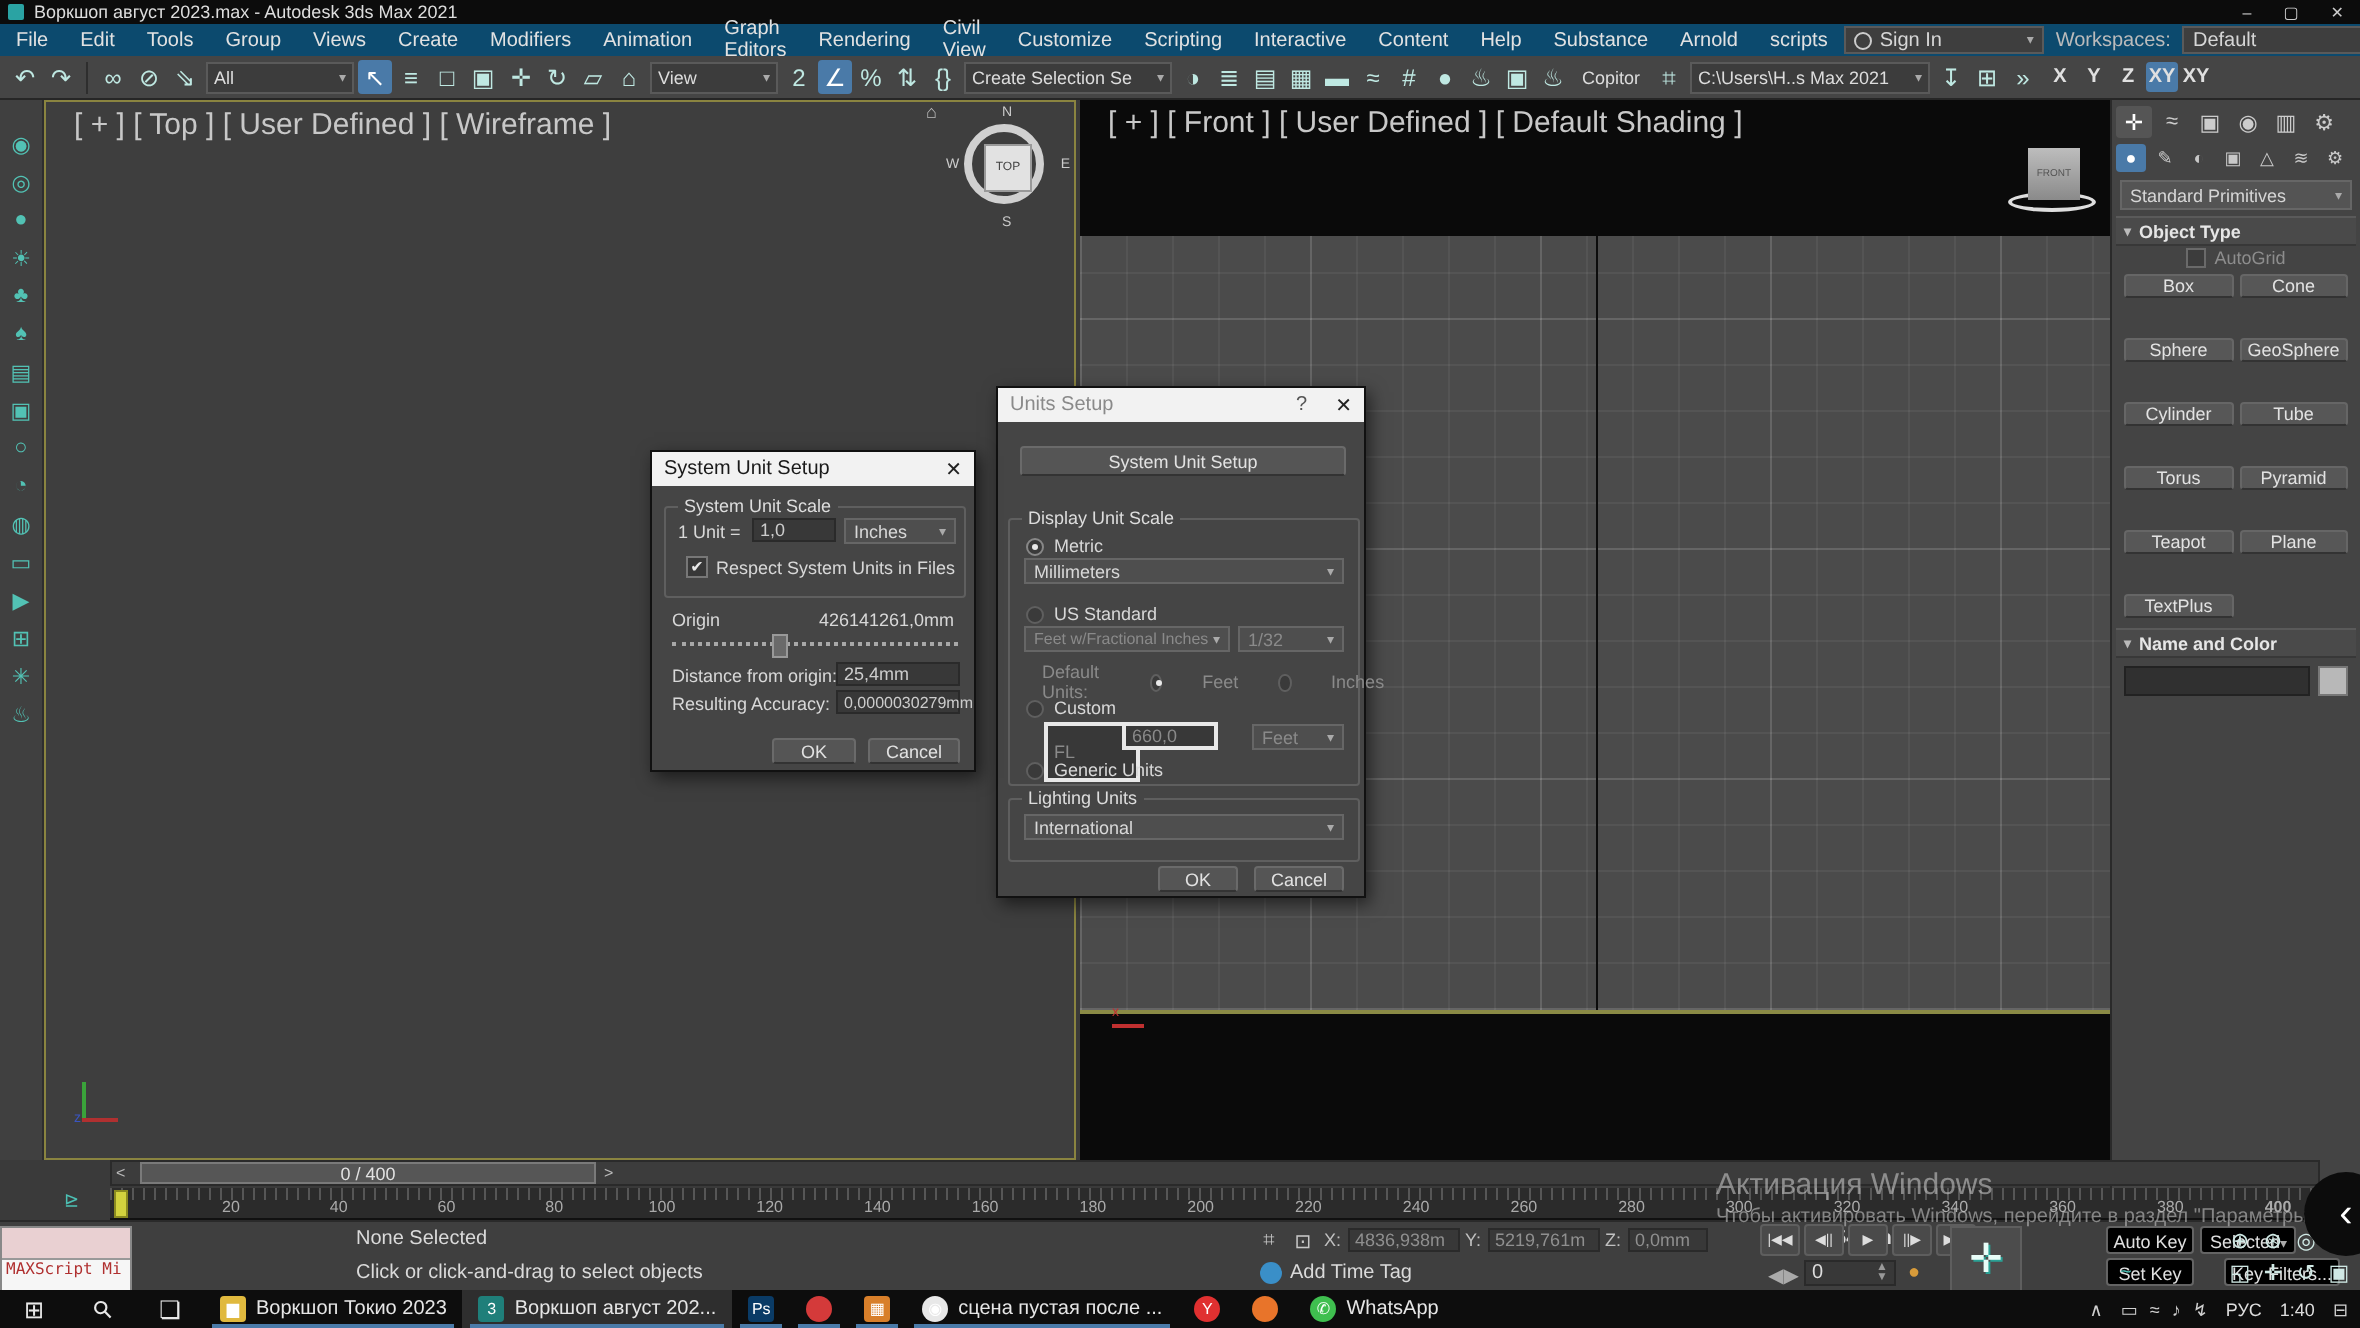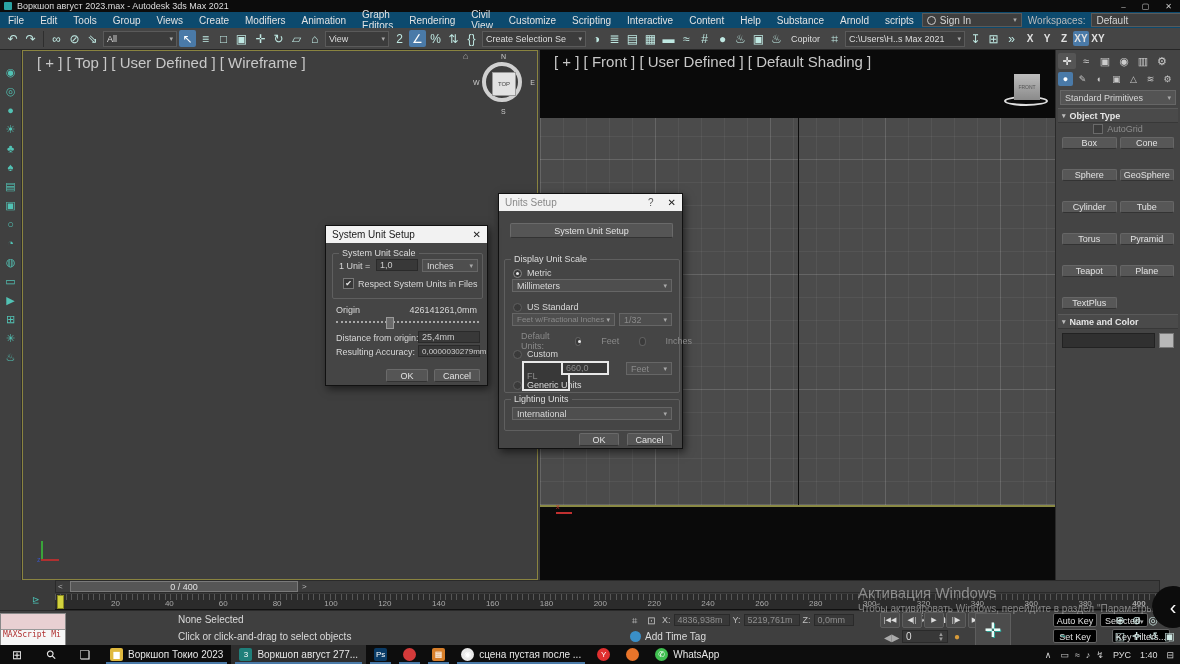--- a/index.html
+++ b/index.html
@@ -645,21 +645,21 @@
       <span class="tsysb">❏</span>
     </div>
     <div style="display:flex;align-items:center;height:19px;">
 
     <div class="tapp running">
           <span class="tico" style="background: rgb(224, 185, 62);">▆</span>
           <span class="tlabel">Воркшоп Токио 2023</span>
         </div>
         <div class="tapp active running">
           <span class="tico" style="background: rgb(31, 127, 122);">3</span>
-          <span class="tlabel">Воркшоп август 277...</span>
+          <span class="tlabel">Воркшоп август 202...</span>
         </div>
         <div class="tapp running">
           <span class="tico" style="background: rgb(10, 59, 102);">Ps</span>
 
         </div>
         <div class="tapp running round">
           <span class="tico" style="background: rgb(212, 58, 58);"></span>
 
         </div>
         <div class="tapp running">

